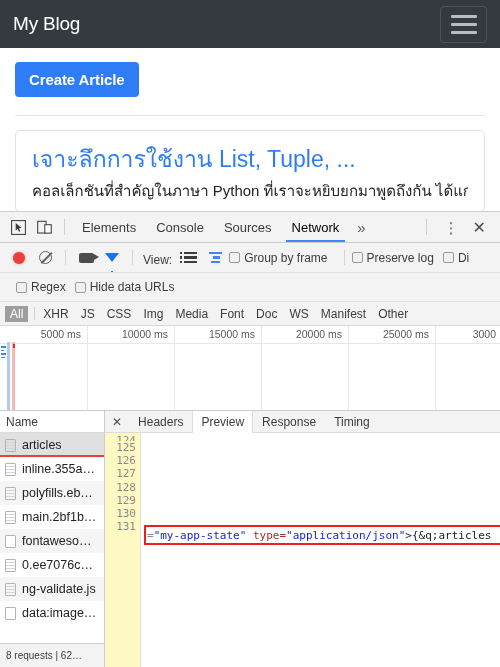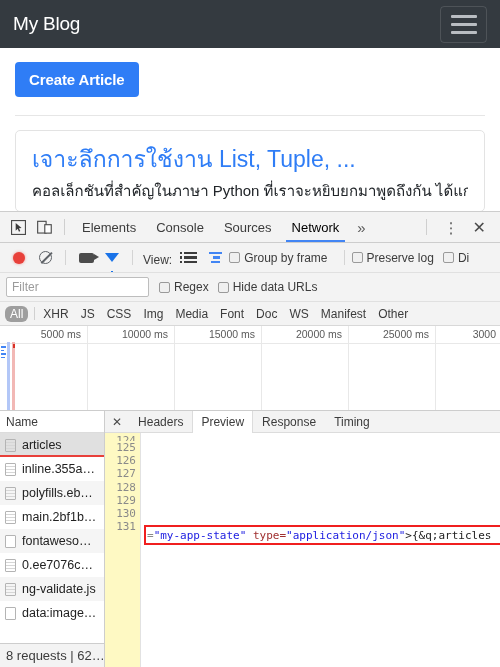--- a/index.html
+++ b/index.html
@@ -109,21 +109,21 @@
     background:#fff; font-size:12px; color:#9b9b9b; padding:0 5px;
     display:flex; align-items:center;
   }
   
   .dt-typebar {
     height:24px; border-bottom:1px solid #d8d8d8; background:#f3f3f3;
     display:flex; align-items:center; padding:0 5px; flex:0 0 auto;
     font-size:12px; color:#3c3c3c; white-space:nowrap; overflow:hidden;
   }
   .type-all {
-    background:#9e9e9e; color:#fff; border-radius:6px; padding:1px 5px; margin-right:3px;
+    background:#9e9e9e; color:#fff; border-radius:0; padding:1px 5px; margin-right:3px;
   }
   .type-chip { padding:0 6px; }
   .tsep { width:1px; height:13px; background:#d0d0d0; margin:0 2px 0 3px; }
 
   
   .dt-timeline {
     height:85px; background:#fff; border-bottom:1px solid #cdcdcd;
     position:relative; flex:0 0 auto; overflow:hidden;
   }
   .tl-tick {
@@ -171,21 +171,21 @@
     background:
       linear-gradient(to bottom,
         transparent 0 2px, #d6d6d6 2px 3px,
         transparent 3px 5px, #d6d6d6 5px 6px,
         transparent 6px 8px, #d6d6d6 8px 9px,
         transparent 9px 11px);
   }
   .req-name { overflow:hidden; text-overflow:clip; }
   .req-status {
     height:24px; flex:0 0 auto; border-top:1px solid #cdcdcd;
-    background:#f3f3f3; font-size:13px; color:#3c3c3c;
+    background:#f3f3f3; font-size:10px; color:#3c3c3c;
     display:flex; align-items:center; padding-left:6px; white-space:nowrap; overflow:hidden;
   }
 
   
   .detail-pane { flex:1 1 auto; background:#fff; display:flex; flex-direction:column; min-width:0; }
   .detail-tabs {
     height:22px; flex:0 0 auto; display:flex; align-items:stretch;
     border-bottom:1px solid #dcdcdc; background:#f3f3f3; font-size:12px;
   }
   .dtab-close { display:flex; align-items:center; padding:0 7px; color:#4a4a4a; font-size:12px; }
@@ -307,21 +307,20 @@
       <span class="cbox"></span>
       <span class="cb-label">Group by frame</span>
       <div class="vsep2"></div>
       <span class="cbox"></span>
       <span class="cb-label">Preserve log</span>
       <span class="cbox"></span>
       <span class="cb-label">Di</span>
     </div>
 
     <div class="dt-filterbar">
-      <div class="filter-input">Filter</div>
       <span class="cbox" style="margin-left:10px;"></span>
       <span class="cb-label">Regex</span>
       <span class="cbox"></span>
       <span class="cb-label">Hide data URLs</span>
     </div>
 
     <div class="dt-typebar">
       <span class="type-all">All</span>
       <span class="tsep"></span>
       <span class="type-chip">XHR</span>

